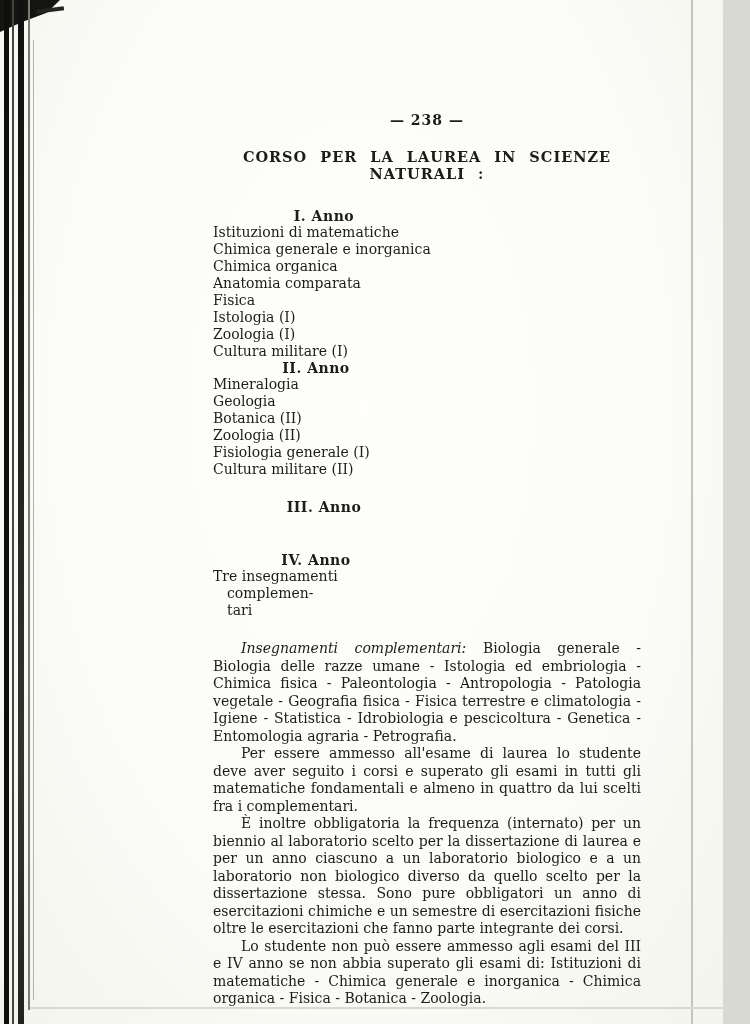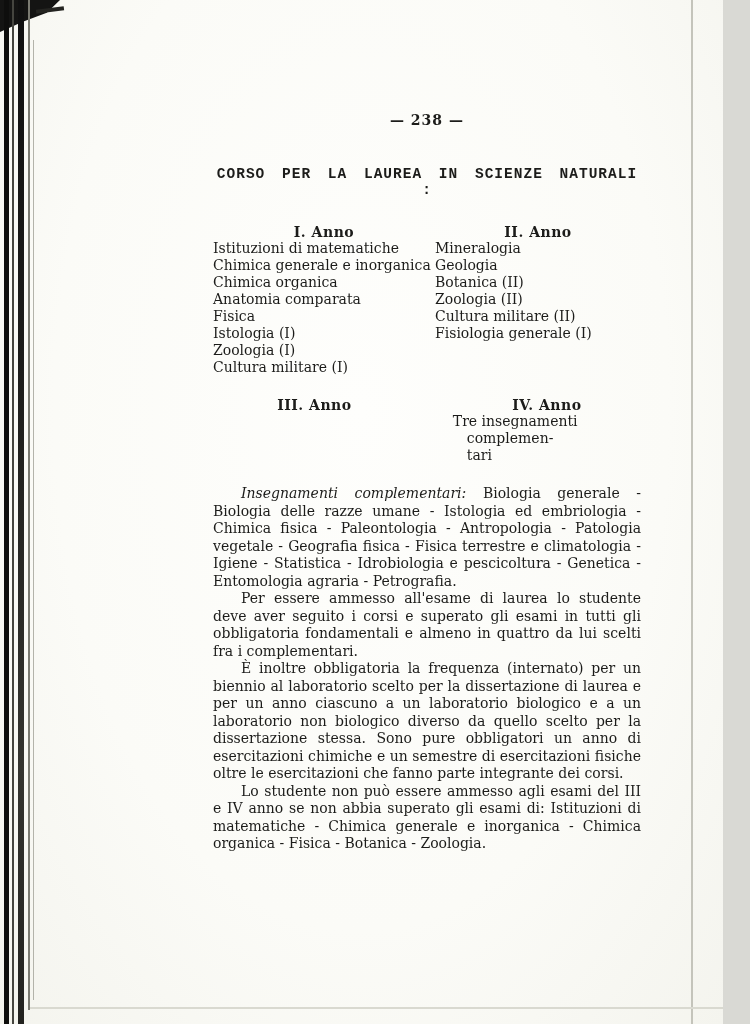--- a/index.html
+++ b/index.html
@@ -42,29 +42,28 @@
     top: 112px;
     width: 428px;
   }
   .page-number {
     text-align: center;
     font-size: 14px;
     letter-spacing: 1px;
     font-weight: bold;
   }
   .title {
-    margin: 38px 0 0 0;
+    margin: 20px 0 0 0;
     text-align: center;
     font-size: 14.5px;
     font-weight: bold;
     letter-spacing: 1px;
     word-spacing: 7px;
-    font-family: Liberation Mono, monospace;
   }
-  .row { display: flex; margin-top: 26px; }
+  .row { display: flex; margin-top: 26px; flex-direction: column; }
   .row-2 { margin-top: 21px; gap: 37px; }
   .col-left  { width: 222px; }
   .col-right { width: 206px; }
   .year-heading {
     text-align: center;
     font-weight: bold;
     font-size: 14px;
     letter-spacing: 0.5px;
   }
   .courses { margin-top: 0; }
@@ -120,40 +119,40 @@
           <div class="course">Cultura militare (I)</div>
         </div>
       </div>
       <div class="col-right">
         <div class="year-heading">II. Anno</div>
         <div class="courses">
           <div class="course">Mineralogia</div>
           <div class="course">Geologia</div>
           <div class="course">Botanica (II)</div>
           <div class="course">Zoologia (II)</div>
+          <div class="course">Fisiologia generale (I)</div>
           <div class="course">Cultura militare (II)</div>
-          <div class="course">Fisiologia generale (I)</div>
         </div>
       </div>
     </div>
 
     <div class="row row-2">
       <div class="col-left">
         <div class="year-heading">III. Anno</div>
       </div>
       <div class="col-right">
         <div class="year-heading">IV. Anno</div>
         <div class="courses">
           <div class="course">Tre insegnamenti complemen-
 tari</div>
         </div>
       </div>
     </div>
 
     <div class="body-text">
       <p class="para"><span class="ital">Insegnamenti complementari:</span><span> Biologia generale - Biologia delle razze umane - Istologia ed embriologia - Chimica fisica - Paleontologia - Antropologia - Patologia vegetale - Geografia fisica - Fisica terrestre e climatologia - Igiene - Statistica - Idrobiologia e pescicoltura - Genetica - Entomologia agraria - Petrografia.</span></p>
-      <p class="para">Per essere ammesso all'esame di laurea lo studente deve aver seguito i corsi e superato gli esami in tutti gli obbligatoria fondamentali e almeno in quattro da lui scelti fra i complementari.</p>
+      <p class="para">Per essere ammesso all'esame di laurea lo studente deve aver seguito i corsi e superato gli esami in tutti gli matematiche fondamentali e almeno in quattro da lui scelti fra i complementari.</p>
       <p class="para">È inoltre obbligatoria la frequenza (internato) per un biennio al laboratorio scelto per la dissertazione di laurea e per un anno ciascuno a un laboratorio biologico e a un laboratorio non biologico diverso da quello scelto per la dissertazione stessa. Sono pure obbligatori un anno di esercitazioni chimiche e un semestre di esercitazioni fisiche oltre le esercitazioni che fanno parte integrante dei corsi.</p>
       <p class="para">Lo studente non può essere ammesso agli esami del III e IV anno se non abbia superato gli esami di: Istituzioni di matematiche - Chimica generale e inorganica - Chimica organica - Fisica - Botanica - Zoologia.</p>
     </div>
 
   </div>
 </div>
 
 </body></html>

